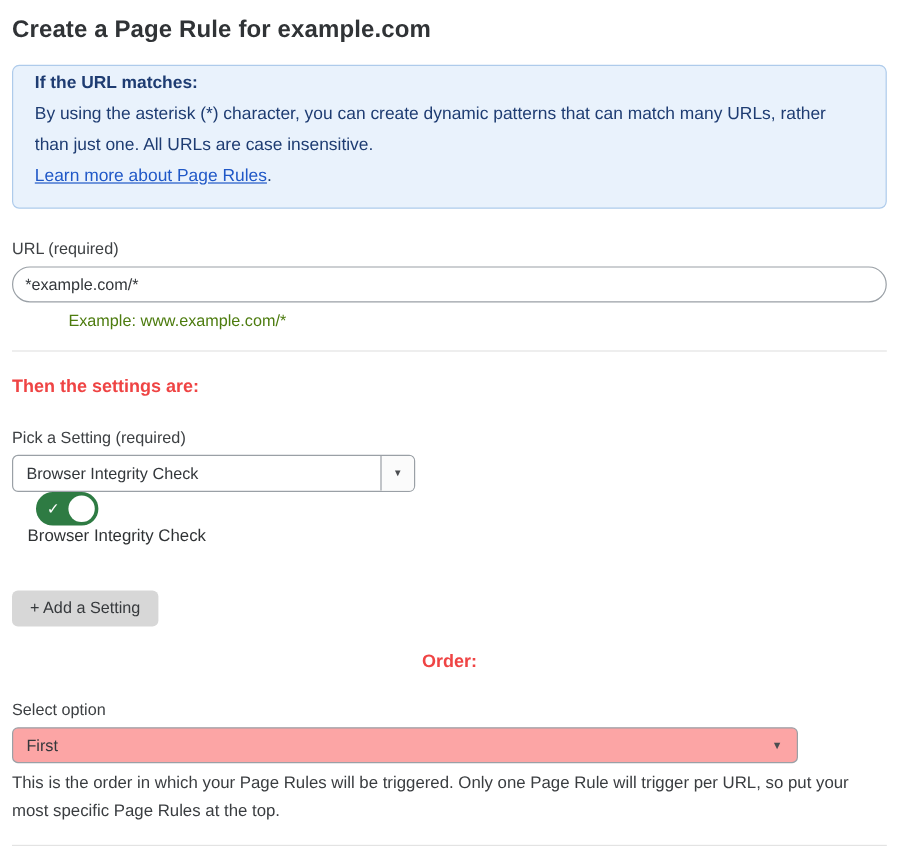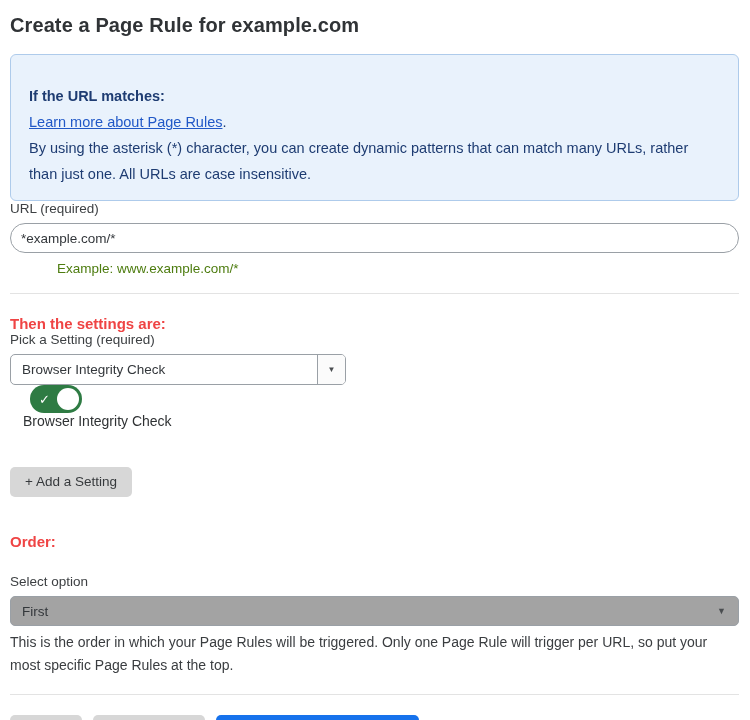--- a/index.html
+++ b/index.html
@@ -19,35 +19,36 @@
     color: #303336;
     letter-spacing: 0.1px;
     margin-top: 2px;
   }
 
   .info-box {
     margin-top: 17px;
     background: #e9f2fc;
     border: 1px solid #aecbeb;
     border-radius: 6px;
-    padding: 28px 18px 13px 18px;
+    padding: 1px 18px 13px 18px;
     color: #1e3c72;
     font-size: 14.5px;
     line-height: 26px;
   }
   .info-box .info-heading { font-weight: bold; }
   .info-box .info-link {
     color: #2058c7;
     text-decoration: underline;
     cursor: pointer;
   }
 
   .field-label {
     font-size: 13.5px;
     color: #3d4043;
+    margin-top: 26px;
     margin-bottom: 7px;
   }
 
   .text-input {
     width: 729px;
     height: 30px;
     border: 1px solid #9aa0a6;
     border-radius: 15px;
     font-family: "Liberation Sans", "DejaVu Sans", sans-serif;
     font-size: 13.5px;
@@ -170,25 +171,25 @@
   .btn-add { margin-top: 38px; }
   .btn-primary {
     background: #1672ec;
     color: #ffffff;
     padding: 0 17px;
   }
 
   .full-select {
     display: flex;
     align-items: center;
-    width: 729px;
+    width: 655px;
     height: 30px;
     border: 1px solid #9aa0a6;
     border-radius: 5px;
-    background: #a3a3a3;
+    background: #fca5a5;
     cursor: pointer;
     margin-bottom: 0;
   }
   .full-select .select-value {
     flex: 1;
     font-size: 13.5px;
     color: #33373b;
     padding-left: 11px;
   }
   .full-select .plain-arrow {
@@ -216,22 +217,22 @@
 </style>
 </head>
 <body>
 
 <div class="page">
 
   <h1 class="page-title">Create a Page Rule for example.com</h1>
 
   <div class="info-box">
     <div class="info-heading">If the URL matches:</div>
+    <div>By using the asterisk (*) character, you can create dynamic patterns that can match many URLs, rather than just one. All URLs are case insensitive.</div>
     <div><a class="info-link">Learn more about Page Rules</a><span>.</span></div>
-    <div>By using the asterisk (*) character, you can create dynamic patterns that can match many URLs, rather than just one. All URLs are case insensitive.</div>
   </div>
 
   <div class="field-label">URL (required)</div>
   <input class="text-input" type="text" value="*example.com/*" style="">
   <div class="hint-text">Example: www.example.com/*</div>
 
   <hr class="divider divider-1">
 
   <div class="section-heading">Then the settings are:</div>
 
@@ -246,21 +247,21 @@
     </div>
     <div class="toggle">
       <span class="toggle-check">✓</span>
       <span class="toggle-knob"></span>
     </div>
     <div class="toggle-label">Browser Integrity Check</div>
   </div>
 
   <button class="btn btn-gray btn-add">+ Add a Setting</button>
 
-  <div class="section-heading" style="margin-top:36px;">Order:</div>
+  <div class="section-heading" style="margin-top:21px;text-align:center;">Order:</div>
 
   <div class="field-label order-section-label">Select option</div>
 
   <div class="full-select">
     <div class="select-value">First</div>
     <div class="plain-arrow">▼</div>
   </div>
 
   <div class="help-text">This is the order in which your Page Rules will be triggered. Only one Page Rule will trigger per URL, so put your most specific Page Rules at the top.</div>
 

